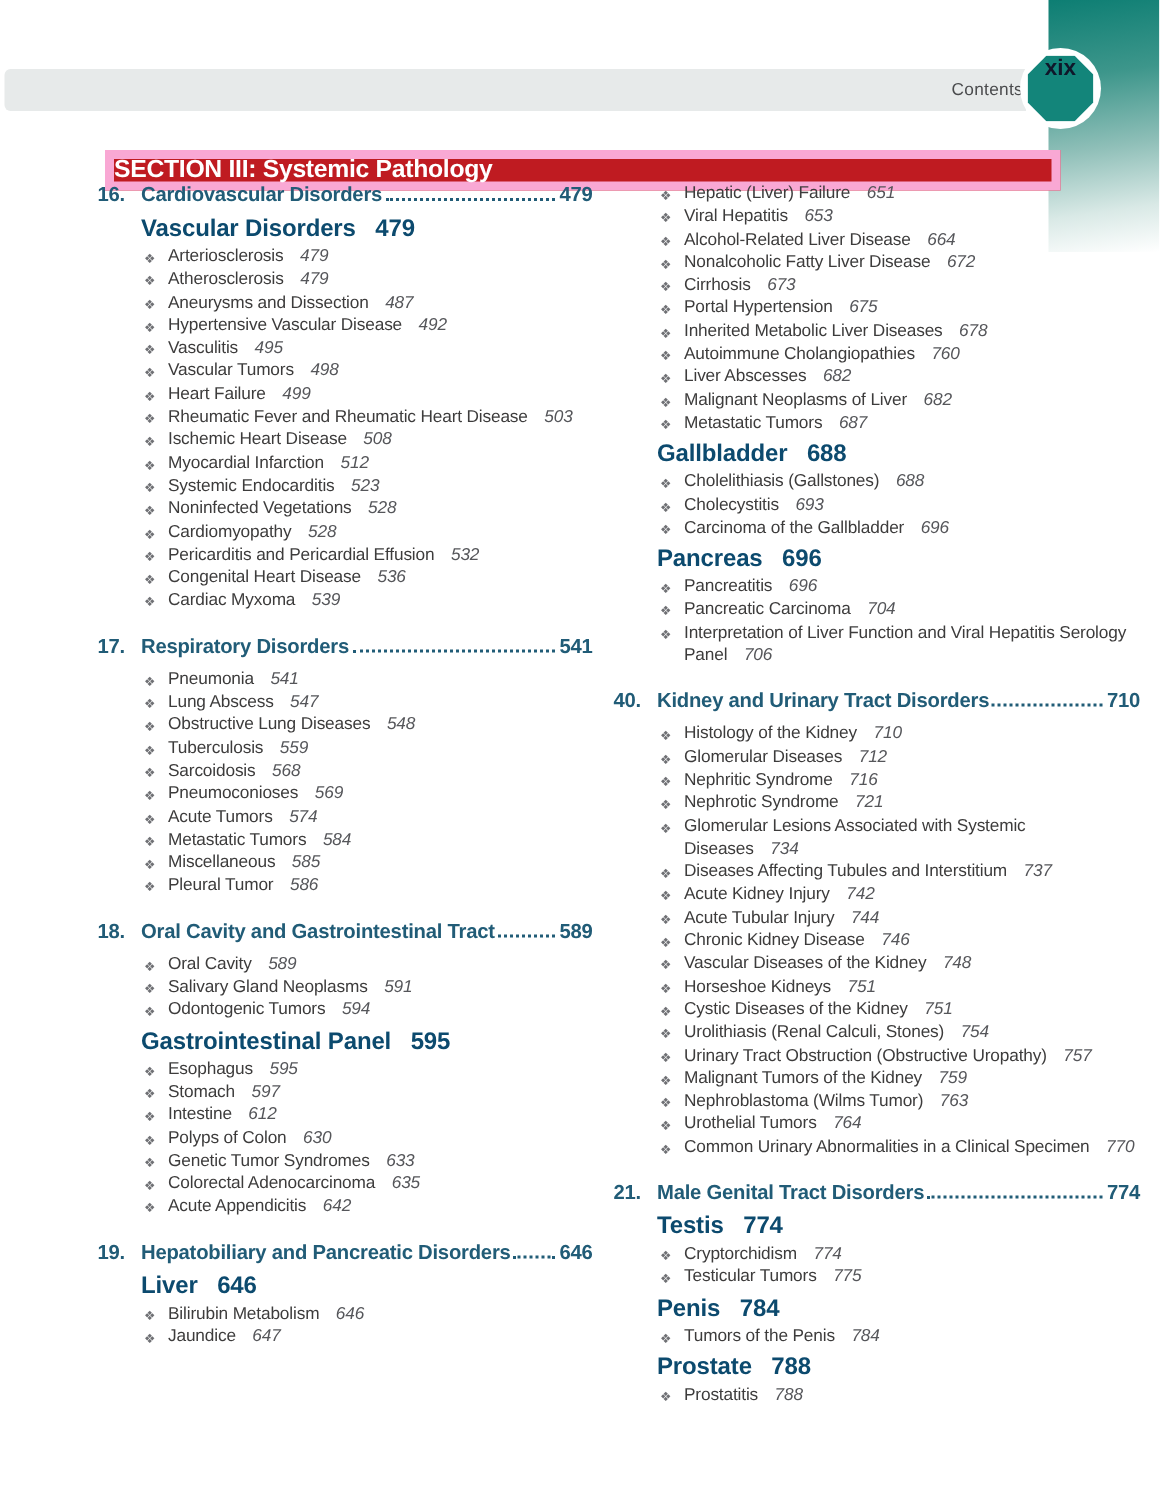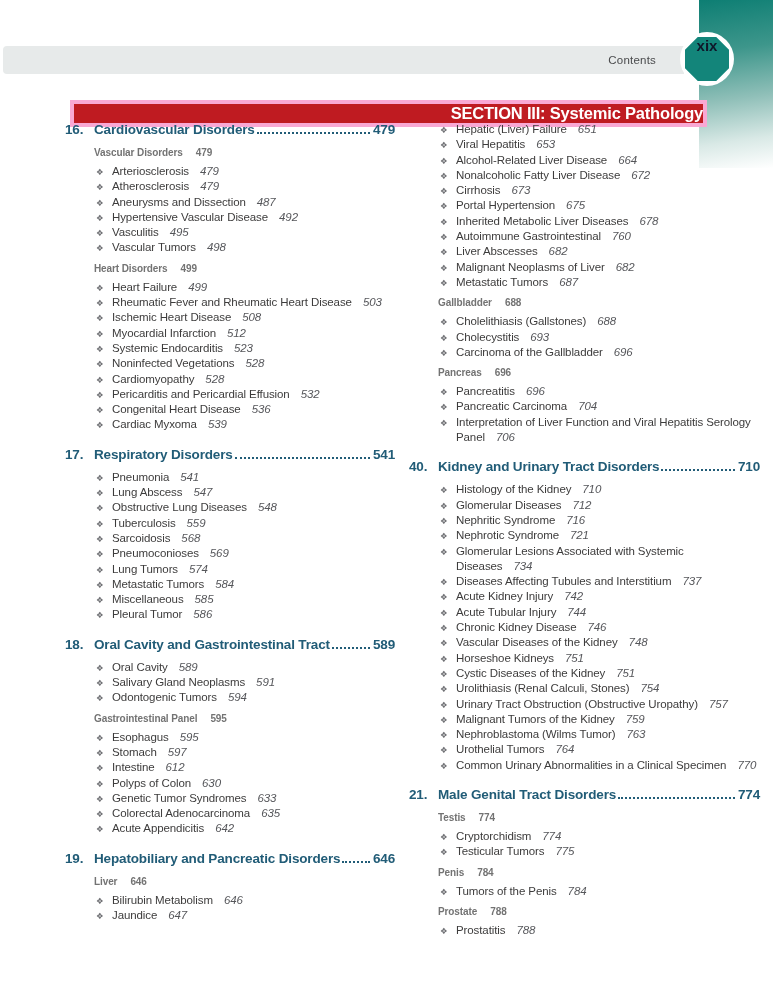--- a/index.html
+++ b/index.html
@@ -19,21 +19,21 @@
     background: linear-gradient(172deg, #0d7e73 0%, #3d968b 30%, #8fbfb8 58%, #d9e9e6 82%, #ffffff 100%);
   }
 
   
   #header-bar {
     position: absolute;
     left: 3px; top: 46px; width: 681px; height: 28px;
     background: #e7eaea;
     border-radius: 4px 0 0 4px;
     display: flex; align-items: center; justify-content: flex-end;
-    padding-right: 28px; box-sizing: border-box;
+    padding-right: 2px; box-sizing: border-box;
   }
   #contents-label { font-size: 11.5px; color: #4a4b4d; letter-spacing: 0.2px; }
 
   
   #badge-circle {
     position: absolute;
     left: 680px; top: 32px; width: 54px; height: 54px;
     background: #ffffff; border-radius: 50%;
   }
   #badge-octagon {
@@ -43,23 +43,23 @@
     clip-path: polygon(29% 0%, 71% 0%, 100% 29%, 100% 71%, 71% 100%, 29% 100%, 0% 71%, 0% 29%);
     display: flex; align-items: flex-start; justify-content: center;
     color: #0f172a; font-weight: bold; font-size: 15px;
   }
 
   
   #section-banner {
     position: absolute;
     left: 70px; top: 100px; width: 637px; height: 27px;
     background: #bf1b21;
-    border: 4px solid #f9a8d4;
+    border: 6px solid #f9a8d4;
     box-sizing: border-box;
-    display: flex; align-items: center; justify-content: flex-end;
+    display: flex; align-items: center; justify-content: flex-start;
     color: #ffffff; font-weight: bold; font-size: 16.5px;
     letter-spacing: -0.2px;
   }
 
   
   #columns {
     position: absolute;
     left: 65px; top: 122px; right: 13px;
     display: flex; gap: 14px;
   }
@@ -74,21 +74,21 @@
     line-height: 16px;
   }
   .toc-chapter:first-child { margin-top: 0; }
   .ch-num { width: 29px; flex: none; }
   .ch-title { white-space: nowrap; }
   .ch-leader { flex: 1; min-width: 8px; border-bottom: 2px dotted #215c77; margin: 0 3px 3px 2px; }
   .ch-page { flex: none; }
 
   .toc-subheading {
     padding-left: 29px;
-    font-weight: bold; font-size: 10px; color: #737373;
+    font-weight: bold; font-size: 16px; color: #0c4a6e;
     margin-top: 5px; margin-bottom: 4px;
     line-height: 15px;
     letter-spacing: -0.1px;
   }
   .sub-page { margin-left: 13px; }
 
   .toc-item {
     position: relative;
     padding-left: 47px;
     font-size: 11.5px; color: #3d3c3c;
@@ -128,21 +128,20 @@
           <span class="ch-leader"></span>
           <span class="ch-page">479</span>
         </div>
         <div class="toc-subheading"><span class="sub-label">Vascular Disorders</span><span class="sub-page">479</span></div>
         <div class="toc-item"><span class="bullet">❖</span><span class="item-label">Arteriosclerosis</span><span class="item-page">479</span></div>
         <div class="toc-item"><span class="bullet">❖</span><span class="item-label">Atherosclerosis</span><span class="item-page">479</span></div>
         <div class="toc-item"><span class="bullet">❖</span><span class="item-label">Aneurysms and Dissection</span><span class="item-page">487</span></div>
         <div class="toc-item"><span class="bullet">❖</span><span class="item-label">Hypertensive Vascular Disease</span><span class="item-page">492</span></div>
         <div class="toc-item"><span class="bullet">❖</span><span class="item-label">Vasculitis</span><span class="item-page">495</span></div>
         <div class="toc-item"><span class="bullet">❖</span><span class="item-label">Vascular Tumors</span><span class="item-page">498</span></div>
-        <div class="toc-subheading"><span class="sub-label">Heart Disorders</span><span class="sub-page">499</span></div>
         <div class="toc-item"><span class="bullet">❖</span><span class="item-label">Heart Failure</span><span class="item-page">499</span></div>
         <div class="toc-item"><span class="bullet">❖</span><span class="item-label">Rheumatic Fever and Rheumatic Heart Disease</span><span class="item-page">503</span></div>
         <div class="toc-item"><span class="bullet">❖</span><span class="item-label">Ischemic Heart Disease</span><span class="item-page">508</span></div>
         <div class="toc-item"><span class="bullet">❖</span><span class="item-label">Myocardial Infarction</span><span class="item-page">512</span></div>
         <div class="toc-item"><span class="bullet">❖</span><span class="item-label">Systemic Endocarditis</span><span class="item-page">523</span></div>
         <div class="toc-item"><span class="bullet">❖</span><span class="item-label">Noninfected Vegetations</span><span class="item-page">528</span></div>
         <div class="toc-item"><span class="bullet">❖</span><span class="item-label">Cardiomyopathy</span><span class="item-page">528</span></div>
         <div class="toc-item"><span class="bullet">❖</span><span class="item-label">Pericarditis and Pericardial Effusion</span><span class="item-page">532</span></div>
         <div class="toc-item"><span class="bullet">❖</span><span class="item-label">Congenital Heart Disease</span><span class="item-page">536</span></div>
         <div class="toc-item"><span class="bullet">❖</span><span class="item-label">Cardiac Myxoma</span><span class="item-page">539</span></div>
@@ -151,21 +150,21 @@
           <span class="ch-title">Respiratory Disorders</span>
           <span class="ch-leader"></span>
           <span class="ch-page">541</span>
         </div>
         <div class="toc-item"><span class="bullet">❖</span><span class="item-label">Pneumonia</span><span class="item-page">541</span></div>
         <div class="toc-item"><span class="bullet">❖</span><span class="item-label">Lung Abscess</span><span class="item-page">547</span></div>
         <div class="toc-item"><span class="bullet">❖</span><span class="item-label">Obstructive Lung Diseases</span><span class="item-page">548</span></div>
         <div class="toc-item"><span class="bullet">❖</span><span class="item-label">Tuberculosis</span><span class="item-page">559</span></div>
         <div class="toc-item"><span class="bullet">❖</span><span class="item-label">Sarcoidosis</span><span class="item-page">568</span></div>
         <div class="toc-item"><span class="bullet">❖</span><span class="item-label">Pneumoconioses</span><span class="item-page">569</span></div>
-        <div class="toc-item"><span class="bullet">❖</span><span class="item-label">Lung Tumors</span><span class="item-page">574</span></div>
+        <div class="toc-item"><span class="bullet">❖</span><span class="item-label">Acute Tumors</span><span class="item-page">574</span></div>
         <div class="toc-item"><span class="bullet">❖</span><span class="item-label">Metastatic Tumors</span><span class="item-page">584</span></div>
         <div class="toc-item"><span class="bullet">❖</span><span class="item-label">Miscellaneous</span><span class="item-page">585</span></div>
         <div class="toc-item"><span class="bullet">❖</span><span class="item-label">Pleural Tumor</span><span class="item-page">586</span></div>
         <div class="toc-chapter">
           <span class="ch-num">18.</span>
           <span class="ch-title">Oral Cavity and Gastrointestinal Tract</span>
           <span class="ch-leader"></span>
           <span class="ch-page">589</span>
         </div>
         <div class="toc-item"><span class="bullet">❖</span><span class="item-label">Oral Cavity</span><span class="item-page">589</span></div>
@@ -190,21 +189,21 @@
         <div class="toc-item"><span class="bullet">❖</span><span class="item-label">Jaundice</span><span class="item-page">647</span></div>
       </div>
     <div id="col-right">
         <div class="toc-item"><span class="bullet">❖</span><span class="item-label">Hepatic (Liver) Failure</span><span class="item-page">651</span></div>
         <div class="toc-item"><span class="bullet">❖</span><span class="item-label">Viral Hepatitis</span><span class="item-page">653</span></div>
         <div class="toc-item"><span class="bullet">❖</span><span class="item-label">Alcohol-Related Liver Disease</span><span class="item-page">664</span></div>
         <div class="toc-item"><span class="bullet">❖</span><span class="item-label">Nonalcoholic Fatty Liver Disease</span><span class="item-page">672</span></div>
         <div class="toc-item"><span class="bullet">❖</span><span class="item-label">Cirrhosis</span><span class="item-page">673</span></div>
         <div class="toc-item"><span class="bullet">❖</span><span class="item-label">Portal Hypertension</span><span class="item-page">675</span></div>
         <div class="toc-item"><span class="bullet">❖</span><span class="item-label">Inherited Metabolic Liver Diseases</span><span class="item-page">678</span></div>
-        <div class="toc-item"><span class="bullet">❖</span><span class="item-label">Autoimmune Gastrointestinal</span><span class="item-page">760</span></div>
+        <div class="toc-item"><span class="bullet">❖</span><span class="item-label">Autoimmune Cholangiopathies</span><span class="item-page">760</span></div>
         <div class="toc-item"><span class="bullet">❖</span><span class="item-label">Liver Abscesses</span><span class="item-page">682</span></div>
         <div class="toc-item"><span class="bullet">❖</span><span class="item-label">Malignant Neoplasms of Liver</span><span class="item-page">682</span></div>
         <div class="toc-item"><span class="bullet">❖</span><span class="item-label">Metastatic Tumors</span><span class="item-page">687</span></div>
         <div class="toc-subheading"><span class="sub-label">Gallbladder</span><span class="sub-page">688</span></div>
         <div class="toc-item"><span class="bullet">❖</span><span class="item-label">Cholelithiasis (Gallstones)</span><span class="item-page">688</span></div>
         <div class="toc-item"><span class="bullet">❖</span><span class="item-label">Cholecystitis</span><span class="item-page">693</span></div>
         <div class="toc-item"><span class="bullet">❖</span><span class="item-label">Carcinoma of the Gallbladder</span><span class="item-page">696</span></div>
         <div class="toc-subheading"><span class="sub-label">Pancreas</span><span class="sub-page">696</span></div>
         <div class="toc-item"><span class="bullet">❖</span><span class="item-label">Pancreatitis</span><span class="item-page">696</span></div>
         <div class="toc-item"><span class="bullet">❖</span><span class="item-label">Pancreatic Carcinoma</span><span class="item-page">704</span></div>

